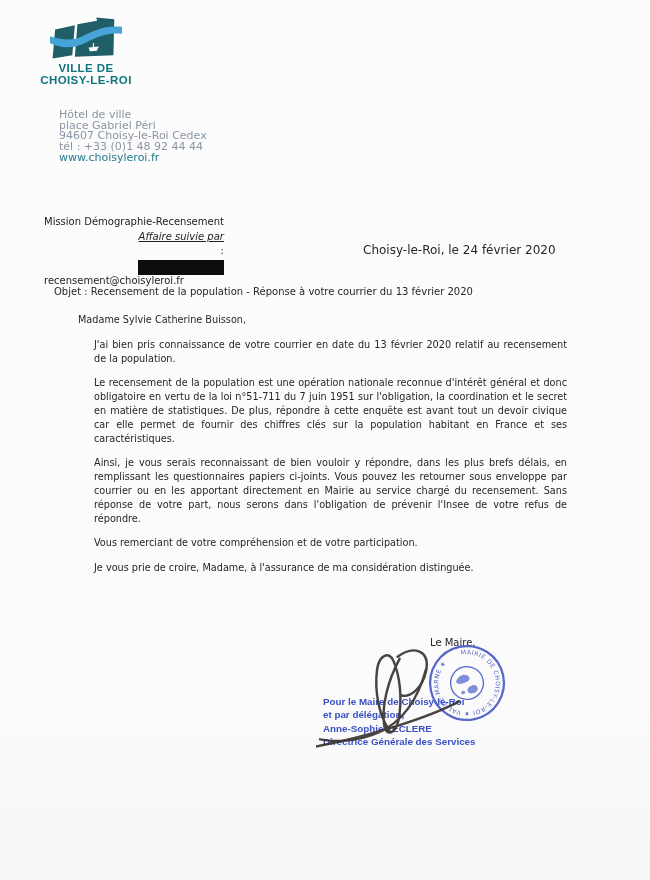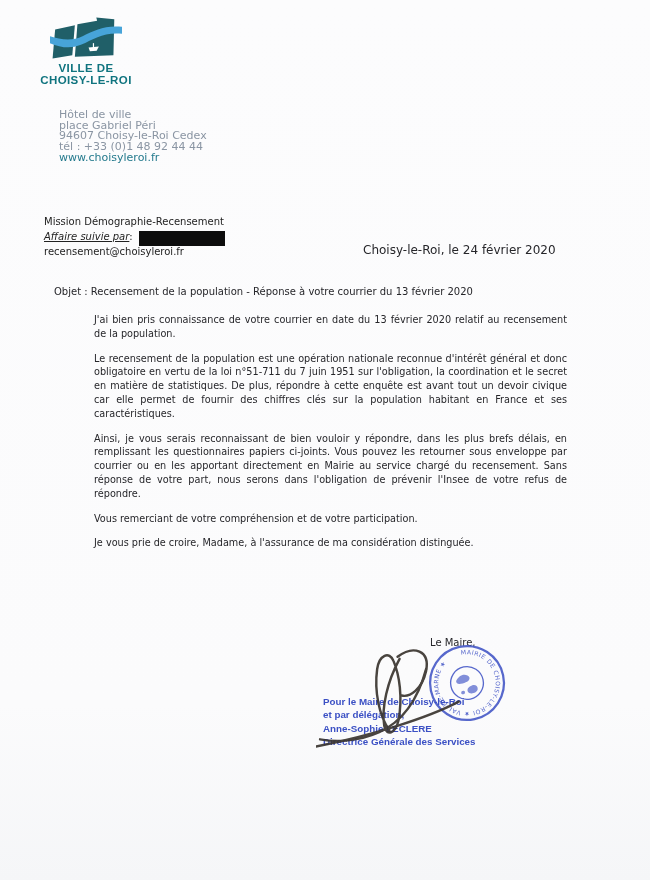--- a/index.html
+++ b/index.html
@@ -29,21 +29,21 @@
   
   .logo-mark{left:50px;top:16px;width:72px;height:44px;}
   .brand{left:22px;top:62px;width:128px;text-align:center;
          color:var(--brand-teal);font-family:"Liberation Sans",sans-serif;
          font-weight:bold;font-size:11.5px;line-height:12px;letter-spacing:.4px;}
   .sender-address{left:59px;top:110px;font-size:11px;line-height:10.7px;color:var(--address-gray);}
   .sender-address .website{color:var(--website-teal);}
 
   
   .contact-block{left:44px;top:191px;font-size:10px;line-height:14.6px;color:#222;margin-top:24px;}
-  .case-line{display:flex;align-items:flex-start;}
+  .case-line{display:flex;align-items:flex-end;flex-direction:column;}
   .case-label{font-style:italic;text-decoration:underline;}
   .redaction{display:inline-block;width:86px;height:15px;background:#0d0d0d;margin-left:6px;transform:translateY(1px);}
 
   .dateline{left:332px;top:243px;font-size:12px;margin-left:31px;}
   .subject{left:54px;top:286px;font-size:10px;}
 
   
   .letter-body{left:78px;top:313px;width:489px;font-size:9.7px;line-height:13.8px;}
   .letter-body .salutation{margin-bottom:11px;}
   .letter-body p{text-align:justify;margin:0 0 11px 16px;}
@@ -89,20 +89,21 @@
       <span class="redaction"></span>
     </div>
     <div>recensement@choisyleroi.fr</div>
   </div>
 
   <div class="abs dateline">Choisy-le-Roi, le 24 février 2020</div>
 
   <div class="abs subject">Objet : Recensement de la population - Réponse à votre courrier du 13 février 2020</div>
 
   <div class="abs letter-body">
+    <div class="salutation">Madame Sylvie Catherine Buisson,</div>
     <p>J'ai bien pris connaissance de votre courrier en date du 13 février 2020 relatif au recensement de la population.</p>
     <p>Le recensement de la population est une opération nationale reconnue d'intérêt général et donc obligatoire en vertu de la loi n°51-711 du 7 juin 1951 sur l'obligation, la coordination et le secret en matière de statistiques. De plus, répondre à cette enquête est avant tout un devoir civique car elle permet de fournir des chiffres clés sur la population habitant en France et ses caractéristiques.</p>
     <p>Ainsi, je vous serais reconnaissant de bien vouloir y répondre, dans les plus brefs délais, en remplissant les questionnaires papiers ci-joints. Vous pouvez les retourner sous enveloppe par courrier ou en les apportant directement en Mairie au service chargé du recensement. Sans réponse de votre part, nous serons dans l'obligation de prévenir l'Insee de votre refus de répondre.</p>
     <p>Vous remerciant de votre compréhension et de votre participation.</p>
     <p>Je vous prie de croire, Madame, à l'assurance de ma considération distinguée.</p>
   </div>
 
   <div class="abs signer-title">Le Maire,</div>
 
   <svg class="abs stamp" viewBox="0 0 80 80" aria-hidden="true">

